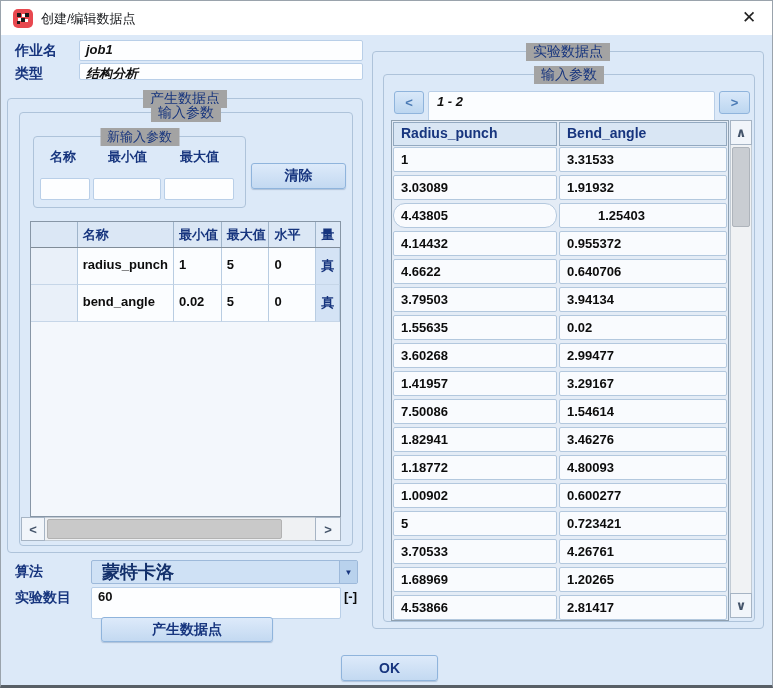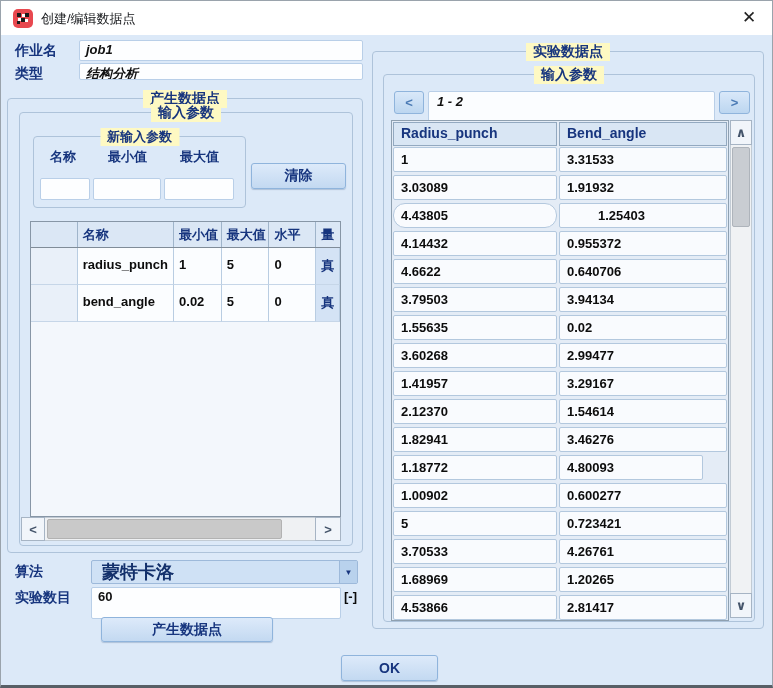--- a/index.html
+++ b/index.html
@@ -25,21 +25,21 @@
   }
   .lbl { position:absolute; color:#17357e; font-weight:bold; font-size:14px; white-space:nowrap; }
   .field {
     position:absolute; background:#fdfeff; border:1px solid #b9cfe8; border-radius:2px;
     font-size:13px; color:#111; padding:1px 6px; overflow:hidden; white-space:nowrap;
   }
   .italicval { font-style:italic; font-weight:bold; }
   .grp { position:absolute; border:1px solid #aec3da; border-radius:4px; }
   .grp-title {
     position:absolute; top:-9px; left:50%; transform:translateX(-50%);
-    background:#fef9c3; padding:0 7px; color:#17357e; font-weight:bold; font-size:14px; white-space:nowrap;
+    background:#a3a3a3; padding:0 7px; color:#17357e; font-weight:normal; font-size:14px; white-space:nowrap;
   }
   .btn {
     position:absolute; background:linear-gradient(#ddeafa,#c3d9f1);
     border:1px solid #8fb4dc; border-radius:3px; color:#17357e; font-weight:bold;
     font-size:14px; text-align:center; cursor:pointer;
     display:flex; align-items:center; justify-content:center;
     box-shadow:0 1px 1px rgba(90,120,160,.35);
   }
   
   .ltable { position:absolute; border:1px solid #8796a6; background:#f3f7fc; overflow:hidden; }
@@ -242,30 +242,30 @@
             </div>
             <div class="rrow">
               <div class="c" style="width: 164px;">3.60268</div>
               <div class="c" style="width: 168px;">2.99477</div>
             </div>
             <div class="rrow">
               <div class="c" style="width: 164px;">1.41957</div>
               <div class="c" style="width: 168px;">3.29167</div>
             </div>
             <div class="rrow">
-              <div class="c" style="width: 164px;">2.12370</div>
+              <div class="c" style="width: 164px;">7.50086</div>
               <div class="c" style="width: 168px;">1.54614</div>
             </div>
             <div class="rrow">
               <div class="c" style="width: 164px;">1.82941</div>
               <div class="c" style="width: 168px;">3.46276</div>
             </div>
             <div class="rrow">
               <div class="c" style="width: 164px;">1.18772</div>
-              <div class="c" style="width: 144px;">4.80093</div>
+              <div class="c" style="width: 168px;">4.80093</div>
             </div>
             <div class="rrow">
               <div class="c" style="width: 164px;">1.00902</div>
               <div class="c" style="width: 168px;">0.600277</div>
             </div>
             <div class="rrow">
               <div class="c" style="width: 164px;">5</div>
               <div class="c" style="width: 168px;">0.723421</div>
             </div>
             <div class="rrow">

